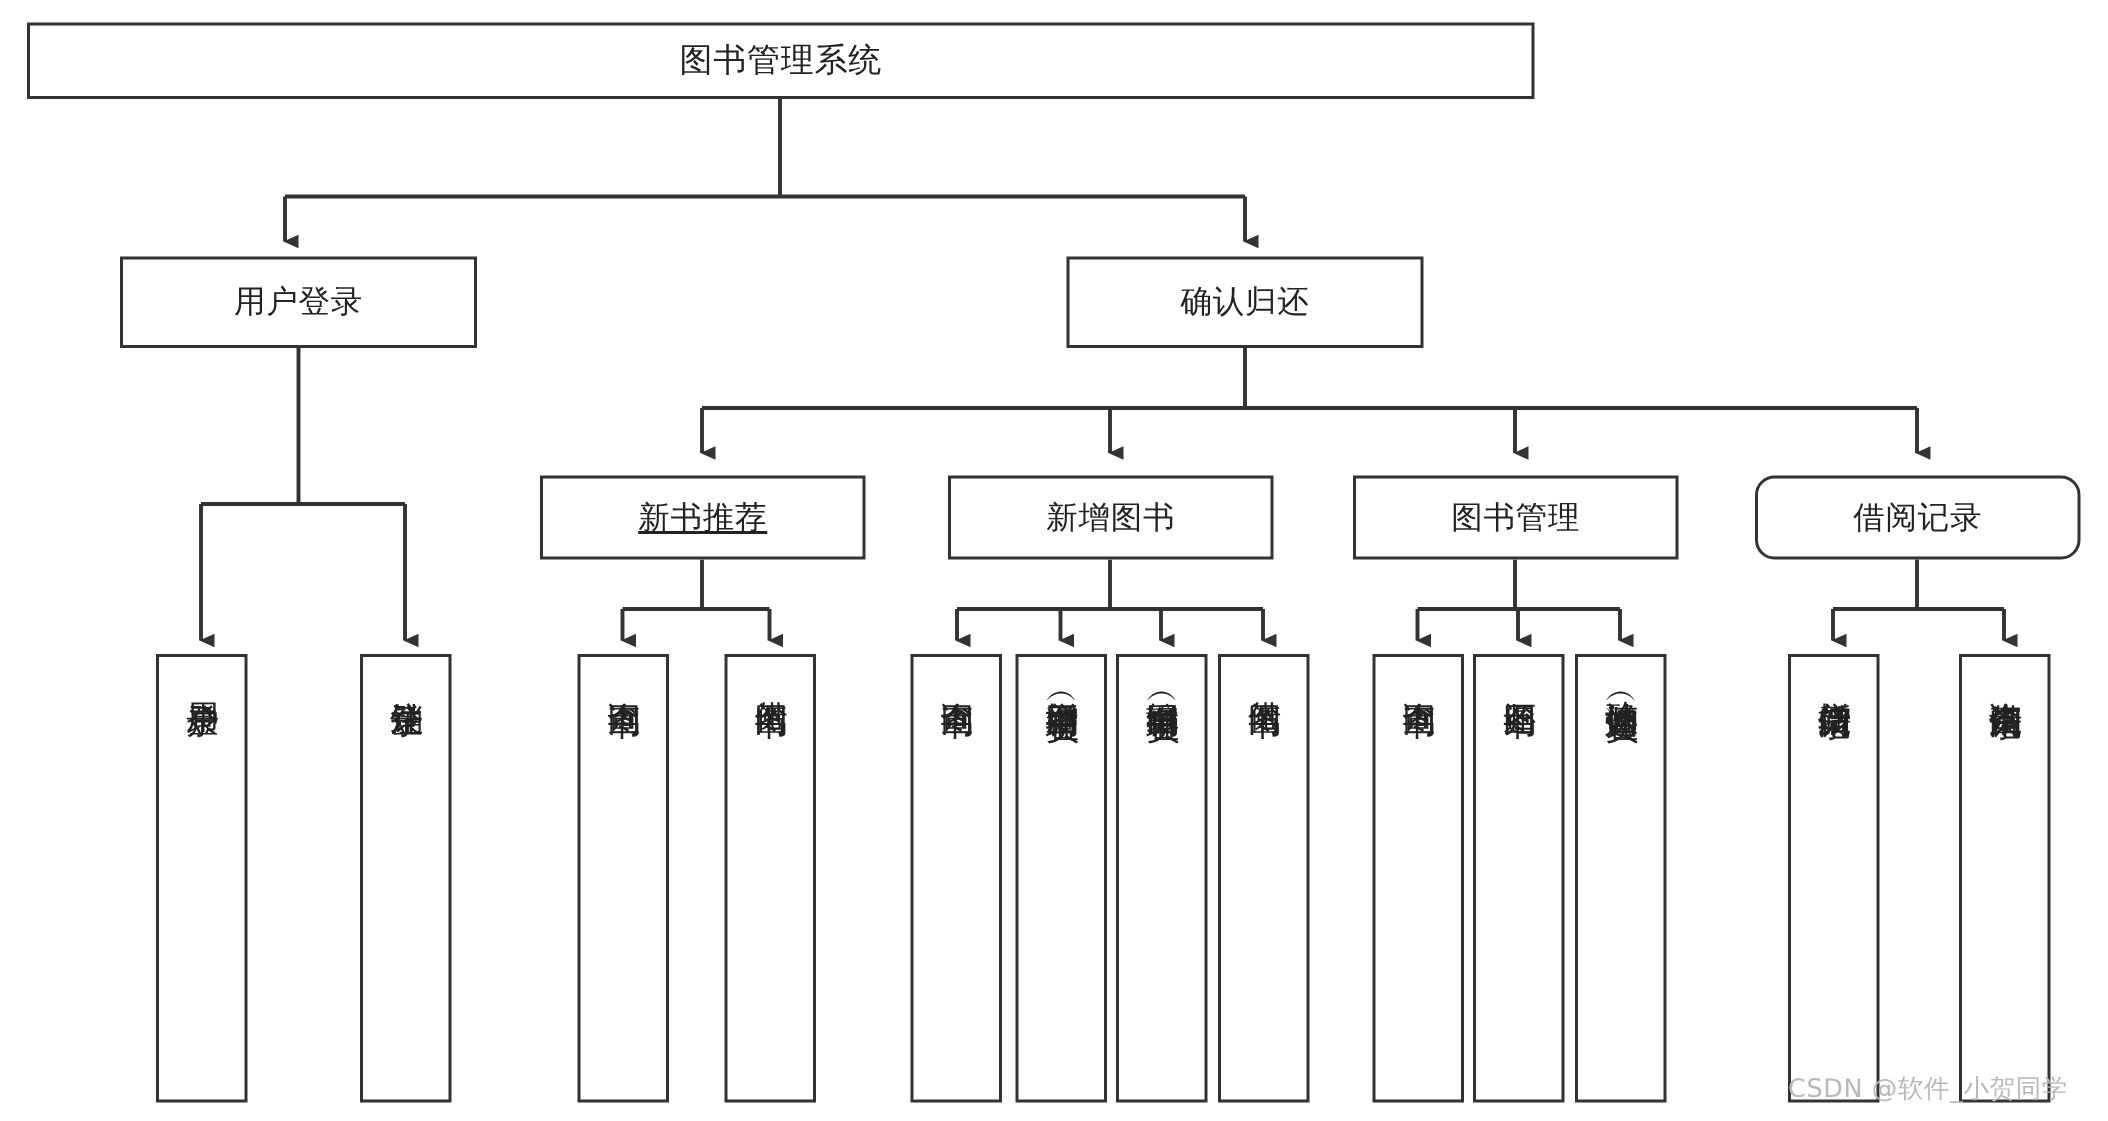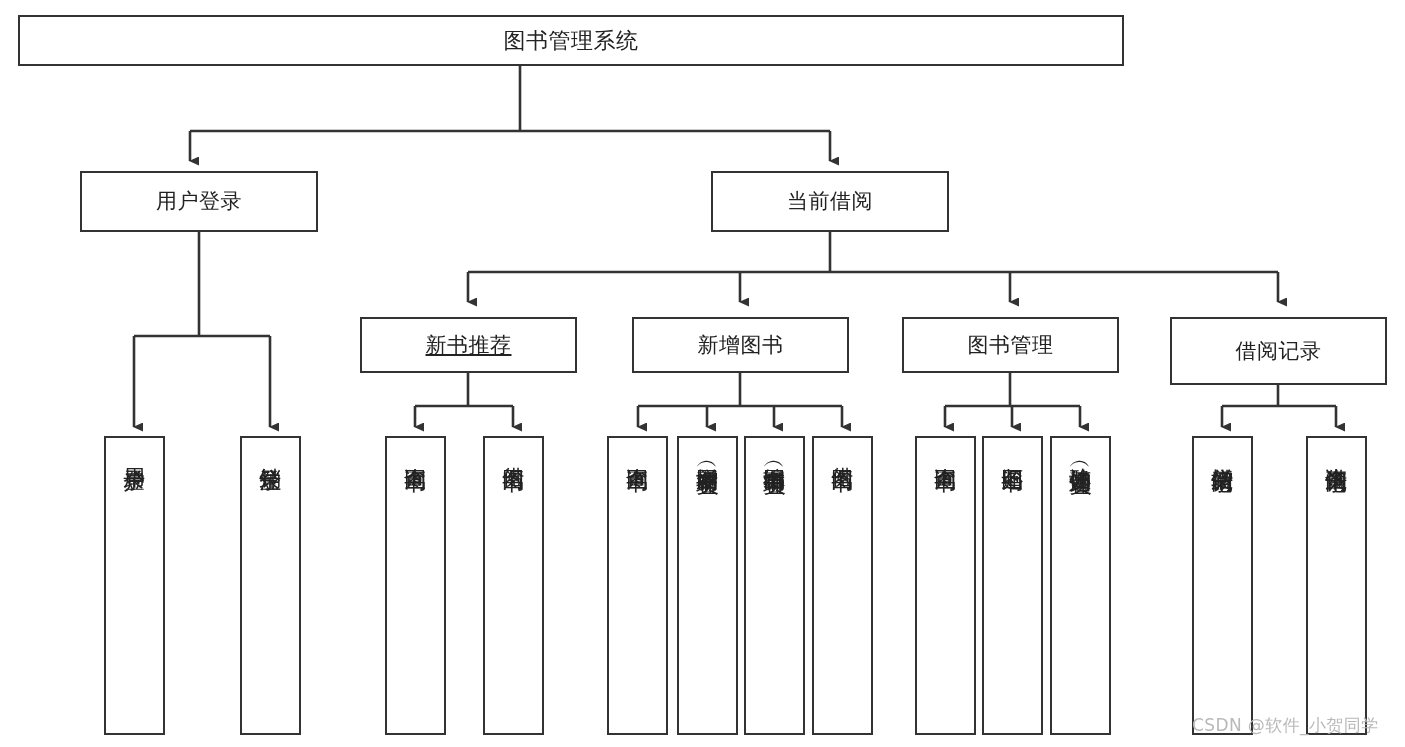--- a/index.html
+++ b/index.html
@@ -127,41 +127,41 @@
       <path d="M1012,406 L1012,427" marker-end="url(#arrow)"></path>
       <path d="M1080,406 L1080,427" marker-end="url(#arrow)"></path>
 
       <path d="M1278,373 L1278,406"></path>
       <path d="M1222,406 L1336,406"></path>
       <path d="M1222,406 L1222,427" marker-end="url(#arrow)"></path>
       <path d="M1336,406 L1336,427" marker-end="url(#arrow)"></path>
     </g>
   </svg>
 
-  <div class="node h root" style="left:18px; top:15px; width:1106px; height:51px;">
+  <div class="node h root" style="left:18px; top:15px; width:1005px; height:51px;">
     <span class="label">图书管理系统</span>
   </div>
 
   <div class="node h" style="left:80px; top:171px; width:238px; height:61px;">
     <span class="label">用户登录</span>
   </div>
   <div class="node h" style="left:711px; top:171px; width:238px; height:61px;">
-    <span class="label">当前借阅</span>
+    <span class="label">确认归还</span>
   </div>
 
   <div class="node h" style="left:360px; top:317px; width:217px; height:56px;text-decoration:underline;">
     <span class="label">新书推荐</span>
   </div>
   <div class="node h" style="left:632px; top:317px; width:217px; height:56px;">
     <span class="label">新增图书</span>
   </div>
   <div class="node h" style="left:902px; top:317px; width:217px; height:56px;">
     <span class="label">图书管理</span>
   </div>
-  <div class="node h" style="left:1170px; top:317px; width:217px; height:68px;">
+  <div class="node h" style="left:1170px; top:317px; width:217px; height:56px;border-radius:13px;">
     <span class="label">借阅记录</span>
   </div>
 
   <div class="node v" style="left:104px; top:436px; width:61px; height:299px;">
     <span class="label">用户登录</span>
   </div>
   <div class="node v" style="left:240px; top:436px; width:61px; height:299px;">
     <span class="label">注销登录</span>
   </div>
 

